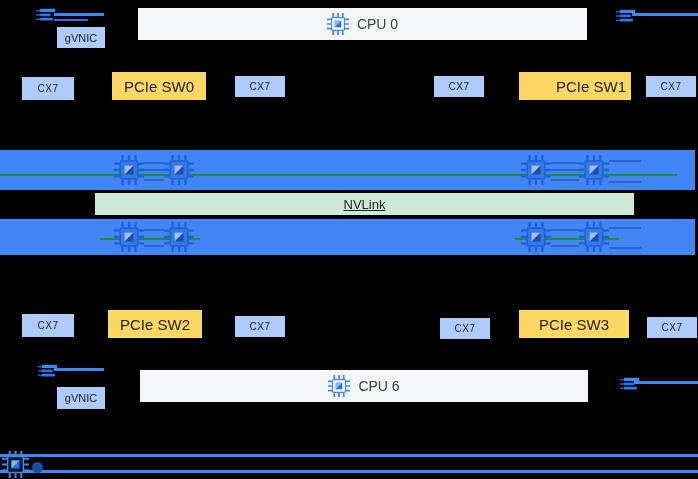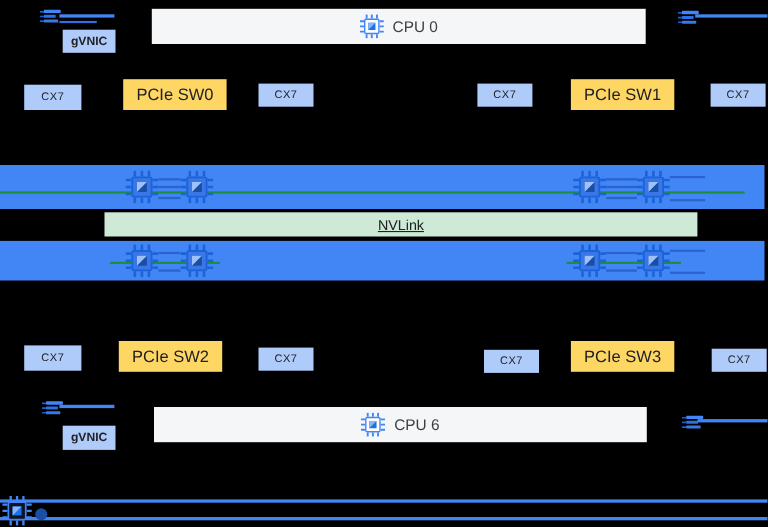--- a/index.html
+++ b/index.html
@@ -9,21 +9,21 @@
     font-family:"Liberation Sans", sans-serif;
     color:var(--text,#202124);
     text-align:center;
   }
   .abs { position:absolute; }
   .box { position:absolute; display:flex; align-items:center; justify-content:center; }
   .nic-box   { background:var(--nic-box,#aecbfa); font-size:10px; letter-spacing:.5px; color:var(--text,#202124); }
   .pcie-box  { background:var(--pcie-box,#fdd663); font-size:15px; color:var(--text,#202124); }
   .cpu-box   { background:var(--cpu-box,#f5f6f7); font-size:14px; gap:8px; color:#3c4043; }
   .nvlink-box{ background:var(--nvlink-box,#ceead6); font-size:13px; color:var(--text,#202124); }
-  .gvnic-box { background:var(--nic-box,#aecbfa); font-size:11px; color:var(--text,#202124);font-weight:bold; }
+  .gvnic-box { background:var(--nic-box,#aecbfa); font-size:11px; color:var(--text,#202124); }
 
   
   .hline { position:absolute; background:var(--link-line,#4285f4); }
   .hline2{ position:absolute; background:#2f6fe4; }
 
   
   .gpu-bar { position:absolute; left:0; width:695px; background:var(--gpu-bar,#4285f4); }
   #bar1 { top:150px; height:40px; }
   #bar2 { top:219px; height:36px; }
   .rail { position:absolute; height:2px; background:var(--nvlink-line,#1e8e3e); }
@@ -34,28 +34,28 @@
   #cpu1 { left:140px; top:370px; width:448px; height:32px; }
   #gvnic-top    { left:57px; top:27px;  width:48px; height:21px; }
   #gvnic-bottom { left:57px; top:387px; width:48px; height:22px; }
   #nvlink { left:95px; top:193px; width:539px; height:22px;text-decoration:underline; }
 
   #cx7-t1 { left:22px;  top:77px; width:52px; height:23px; }
   #cx7-t2 { left:235px; top:76px; width:50px; height:21px; }
   #cx7-t3 { left:434px; top:76px; width:50px; height:21px; }
   #cx7-t4 { left:646px; top:76px; width:50px; height:21px; }
   #sw0 { left:112px; top:72px; width:94px; height:28px; }
-  #sw1 { left:519px; top:72px; width:94px; height:28px; }
+  #sw1 { left:519px; top:72px; width:80px; height:28px;padding-left:32px; }
 
   #cx7-b1 { left:22px;  top:314px; width:52px; height:23px; }
   #cx7-b2 { left:235px; top:316px; width:50px; height:21px; }
   #cx7-b3 { left:440px; top:318px; width:50px; height:21px; }
   #cx7-b4 { left:647px; top:317px; width:50px; height:21px; }
   #sw2 { left:108px; top:310px; width:94px; height:28px; }
-  #sw3 { left:519px; top:310px; width:94px; height:28px; }
+  #sw3 { left:519px; top:310px; width:110px; height:28px; }
 
   
   .chip { position:absolute; }
   .chip-cpu { --pin:#4285f4; --body:#ffffff; --core:#1a73e8; --core-light:#8ab4f8; }
   .chip-gpu { --pin:#1b63d8; --body:#3a76e6; --core:#174ea6; --core-light:#9fc1f9; }
   .chip-off { --pin:#4285f4; --body:#0b1526; --core:#1a73e8; --core-light:#8ab4f8; }
 
   
   #bbar-line1 { left:0; top:454px; width:698px; height:3px; }
   #bbar-line2 { left:0; top:470px; width:698px; height:3px; }

